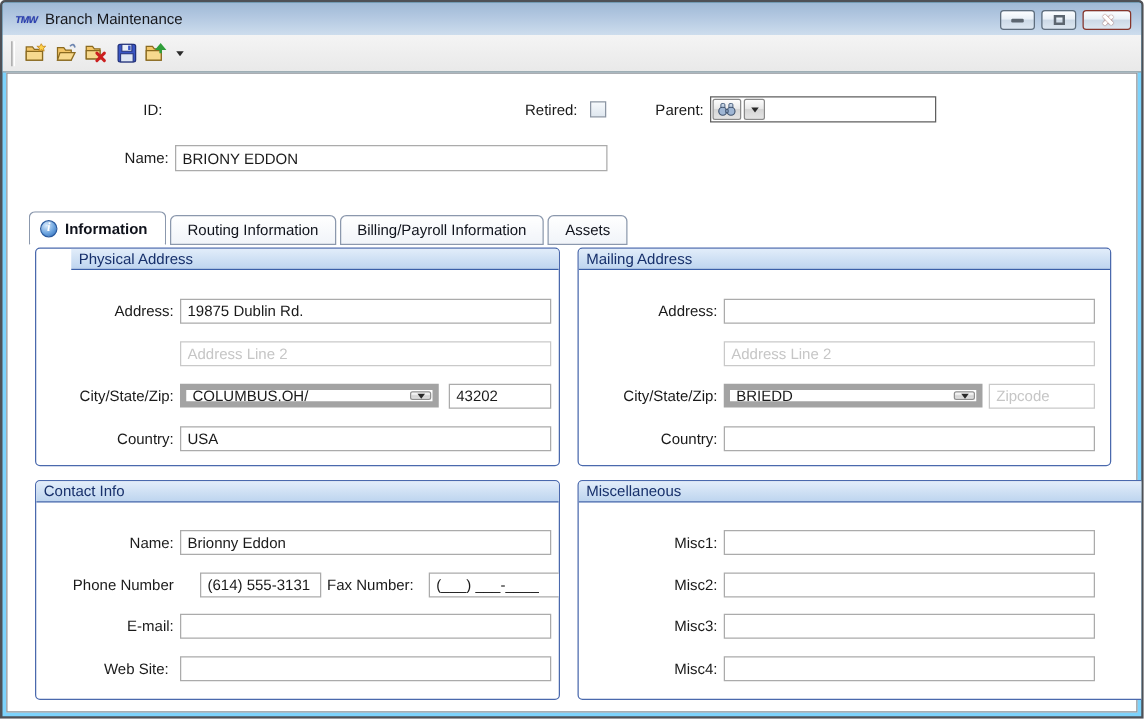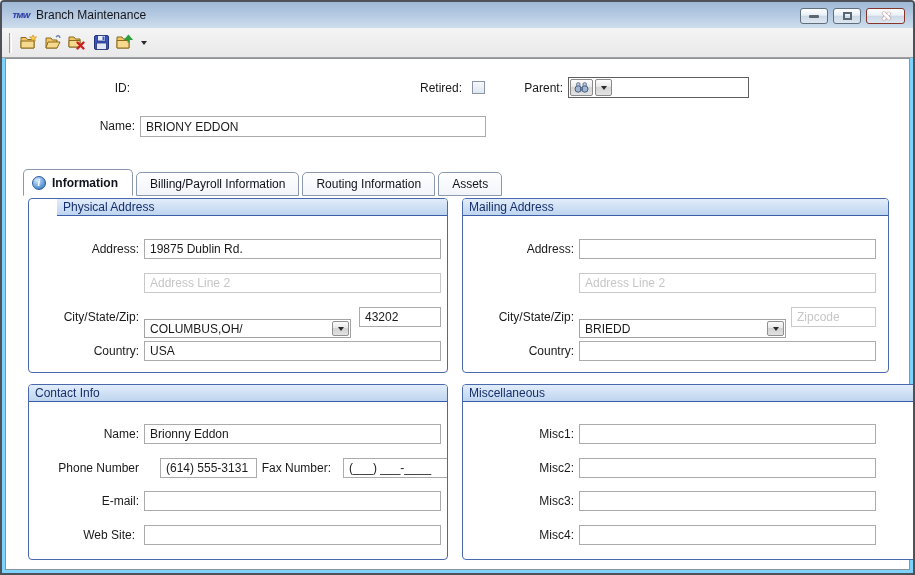--- a/index.html
+++ b/index.html
@@ -81,22 +81,22 @@
   .mini-btn {
     border:1px solid #8a8a8a; border-radius:2px; margin:1px;
     background:linear-gradient(#fdfdfd,#e9e9e9 45%,#d5d5d5 50%,#e4e4e4);
     display:flex; align-items:center; justify-content:center;
   }
   .mini-btn.binocs { width:23px; }
   .mini-btn.drop  { width:17px; }
 
   
   .ddl {
-    height:19px; border:1px solid #a3a3a3; background:#fff;
-    display:flex; align-items:stretch;margin-top:12px;
+    height:19px; border:5px solid #a3a3a3; background:#fff;
+    display:flex; align-items:stretch;
   }
   .ddl .val { flex:1; display:flex; align-items:center; padding-left:5px; white-space:nowrap; overflow:hidden; }
   .ddl .btn {
     width:17px; margin:1px; border:1px solid #909090; border-radius:2px;
     background:linear-gradient(#fbfbfb,#e8e8e8 45%,#d2d2d2 50%,#e2e2e2);
     display:flex; align-items:center; justify-content:center;
   }
 
   .checkbox {
     width:13px; height:13px; border:1px solid #8b95a3;
@@ -231,24 +231,24 @@
     <input class="abs tbx" style="left: 134px; top: 57px; width: 346px; height: 21px;" value="BRIONY EDDON">
 
     <div class="tabstrip">
       <div class="tab active">
         <span class="info-icon">
             <span>i</span>
           </span>
         <span>Information</span>
       </div>
       <div class="tab">
+        <span>Routing Information</span>
+      </div>
+      <div class="tab">
         <span>Billing/Payroll Information</span>
-      </div>
-      <div class="tab">
-        <span>Routing Information</span>
       </div>
       <div class="tab">
         <span>Assets</span>
       </div>
     </div>
 
     <div class="group" style="left:22px; top:139px; width:420px; height:175px;padding-left:28px;">
       <div class="group-header">Physical Address</div>
       <div class="abs lbl" style="left:10px; top:40px; width:100px;">Address:</div>
       <input class="abs tbx" style="left: 115px; top: 40px; width: 297px;" value="19875 Dublin Rd.">

